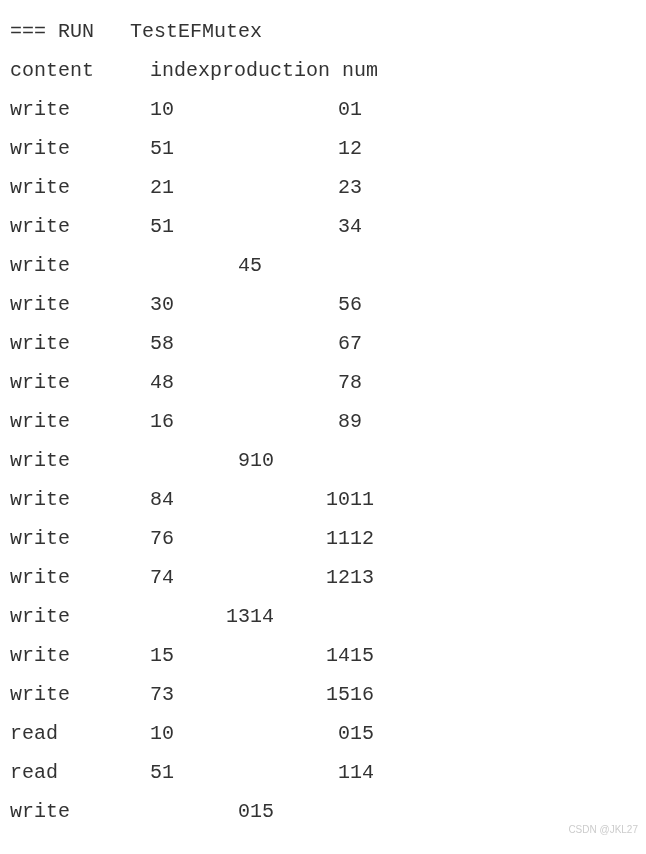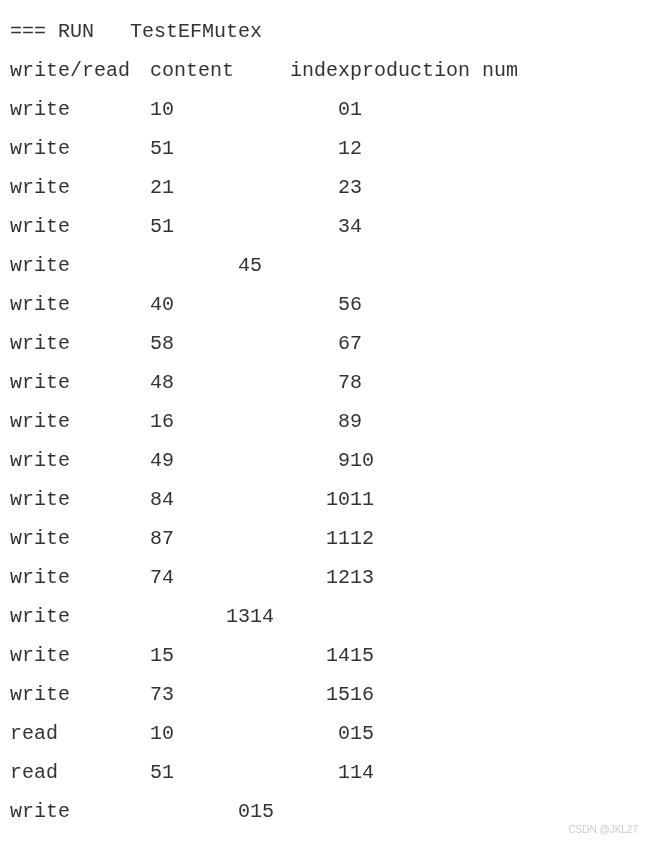--- a/index.html
+++ b/index.html
@@ -37,39 +37,38 @@
       font-family: Arial, sans-serif;
       margin-left: 34px;
     }
   </style>
 </head>
 <body>
 
 <div class="run-header">=== RUN   TestEFMutex</div>
 
 <div class="row">
-  <span class="col1">write/read</span>
   <span class="col2">content</span>
   <span class="col3">index</span>
   <span class="col4">production num</span>
 </div>
 
 <div id="rows-container">
     <div class="row"><span class="col1">write</span><span class="col2">10</span><span class="col3">0</span><span class="col4">1</span></div>
     <div class="row"><span class="col1">write</span><span class="col2">51</span><span class="col3">1</span><span class="col4">2</span></div>
     <div class="row"><span class="col1">write</span><span class="col2">21</span><span class="col3">2</span><span class="col4">3</span></div>
     <div class="row"><span class="col1">write</span><span class="col2">51</span><span class="col3">3</span><span class="col4">4</span></div>
     <div class="row"><span class="col1">write</span><span class="col3">4</span><span class="col4">5</span></div>
-    <div class="row"><span class="col1">write</span><span class="col2">40</span><span class="col3">5</span><span class="col4">6</span></div>
+    <div class="row"><span class="col1">write</span><span class="col2">30</span><span class="col3">5</span><span class="col4">6</span></div>
     <div class="row"><span class="col1">write</span><span class="col2">58</span><span class="col3">6</span><span class="col4">7</span></div>
     <div class="row"><span class="col1">write</span><span class="col2">48</span><span class="col3">7</span><span class="col4">8</span></div>
     <div class="row"><span class="col1">write</span><span class="col2">16</span><span class="col3">8</span><span class="col4">9</span></div>
-    <div class="row"><span class="col1">write</span><span class="col2">49</span><span class="col3">9</span><span class="col4">10</span></div>
+    <div class="row"><span class="col1">write</span><span class="col3">9</span><span class="col4">10</span></div>
     <div class="row"><span class="col1">write</span><span class="col2">84</span><span class="col3">10</span><span class="col4">11</span></div>
-    <div class="row"><span class="col1">write</span><span class="col2">87</span><span class="col3">11</span><span class="col4">12</span></div>
+    <div class="row"><span class="col1">write</span><span class="col2">76</span><span class="col3">11</span><span class="col4">12</span></div>
     <div class="row"><span class="col1">write</span><span class="col2">74</span><span class="col3">12</span><span class="col4">13</span></div>
     <div class="row"><span class="col1">write</span><span class="col3">13</span><span class="col4">14</span></div>
     <div class="row"><span class="col1">write</span><span class="col2">15</span><span class="col3">14</span><span class="col4">15</span></div>
     <div class="row"><span class="col1">write</span><span class="col2">73</span><span class="col3">15</span><span class="col4">16</span></div>
     <div class="row"><span class="col1">read</span><span class="col2">10</span><span class="col3">0</span><span class="col4">15</span></div>
     <div class="row"><span class="col1">read</span><span class="col2">51</span><span class="col3">1</span><span class="col4">14</span></div>
     <div class="row"><span class="col1">write</span><span class="col3">0</span><span class="col4">15</span></div>
   </div>
 
 <div class="watermark">CSDN @JKL27</div>

